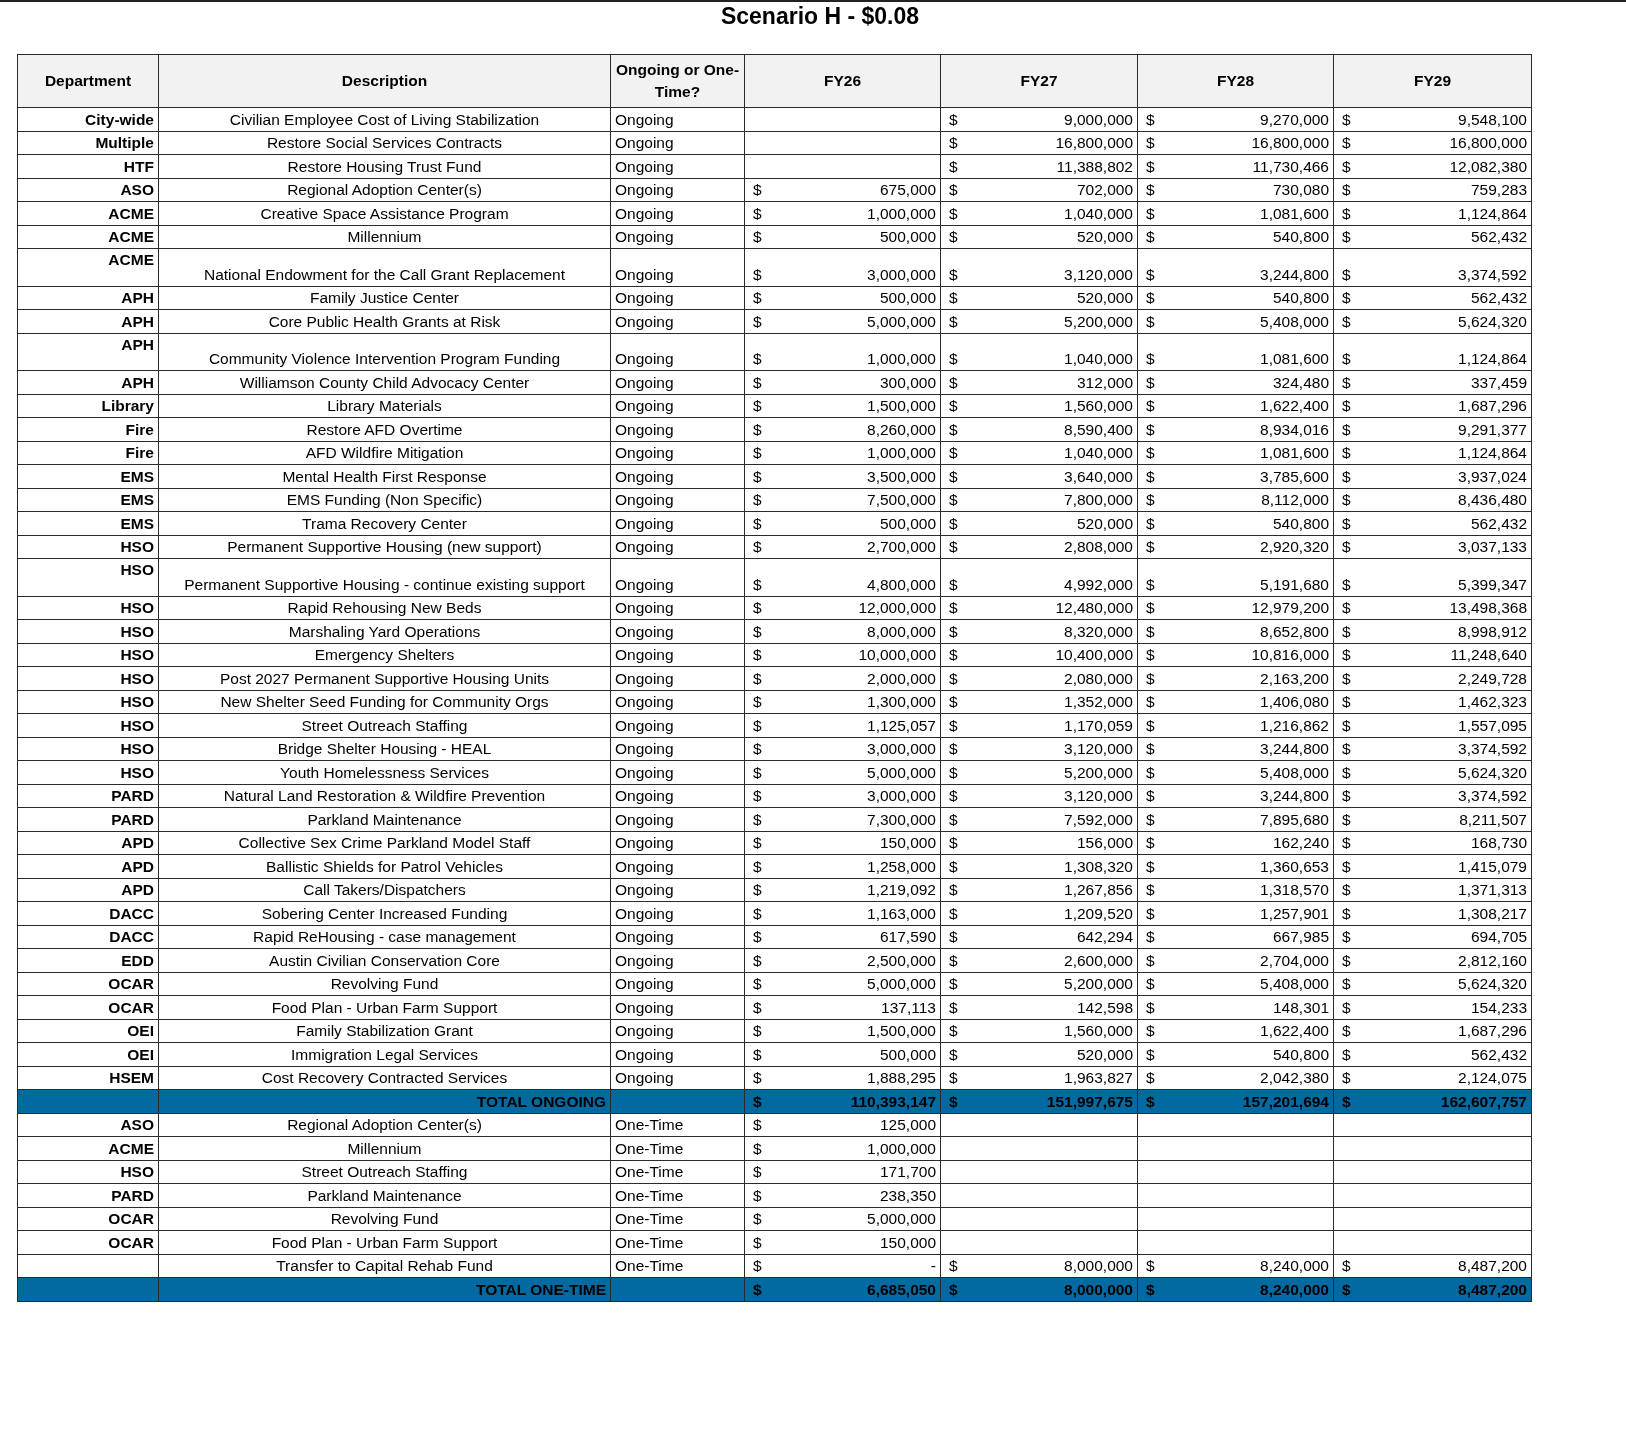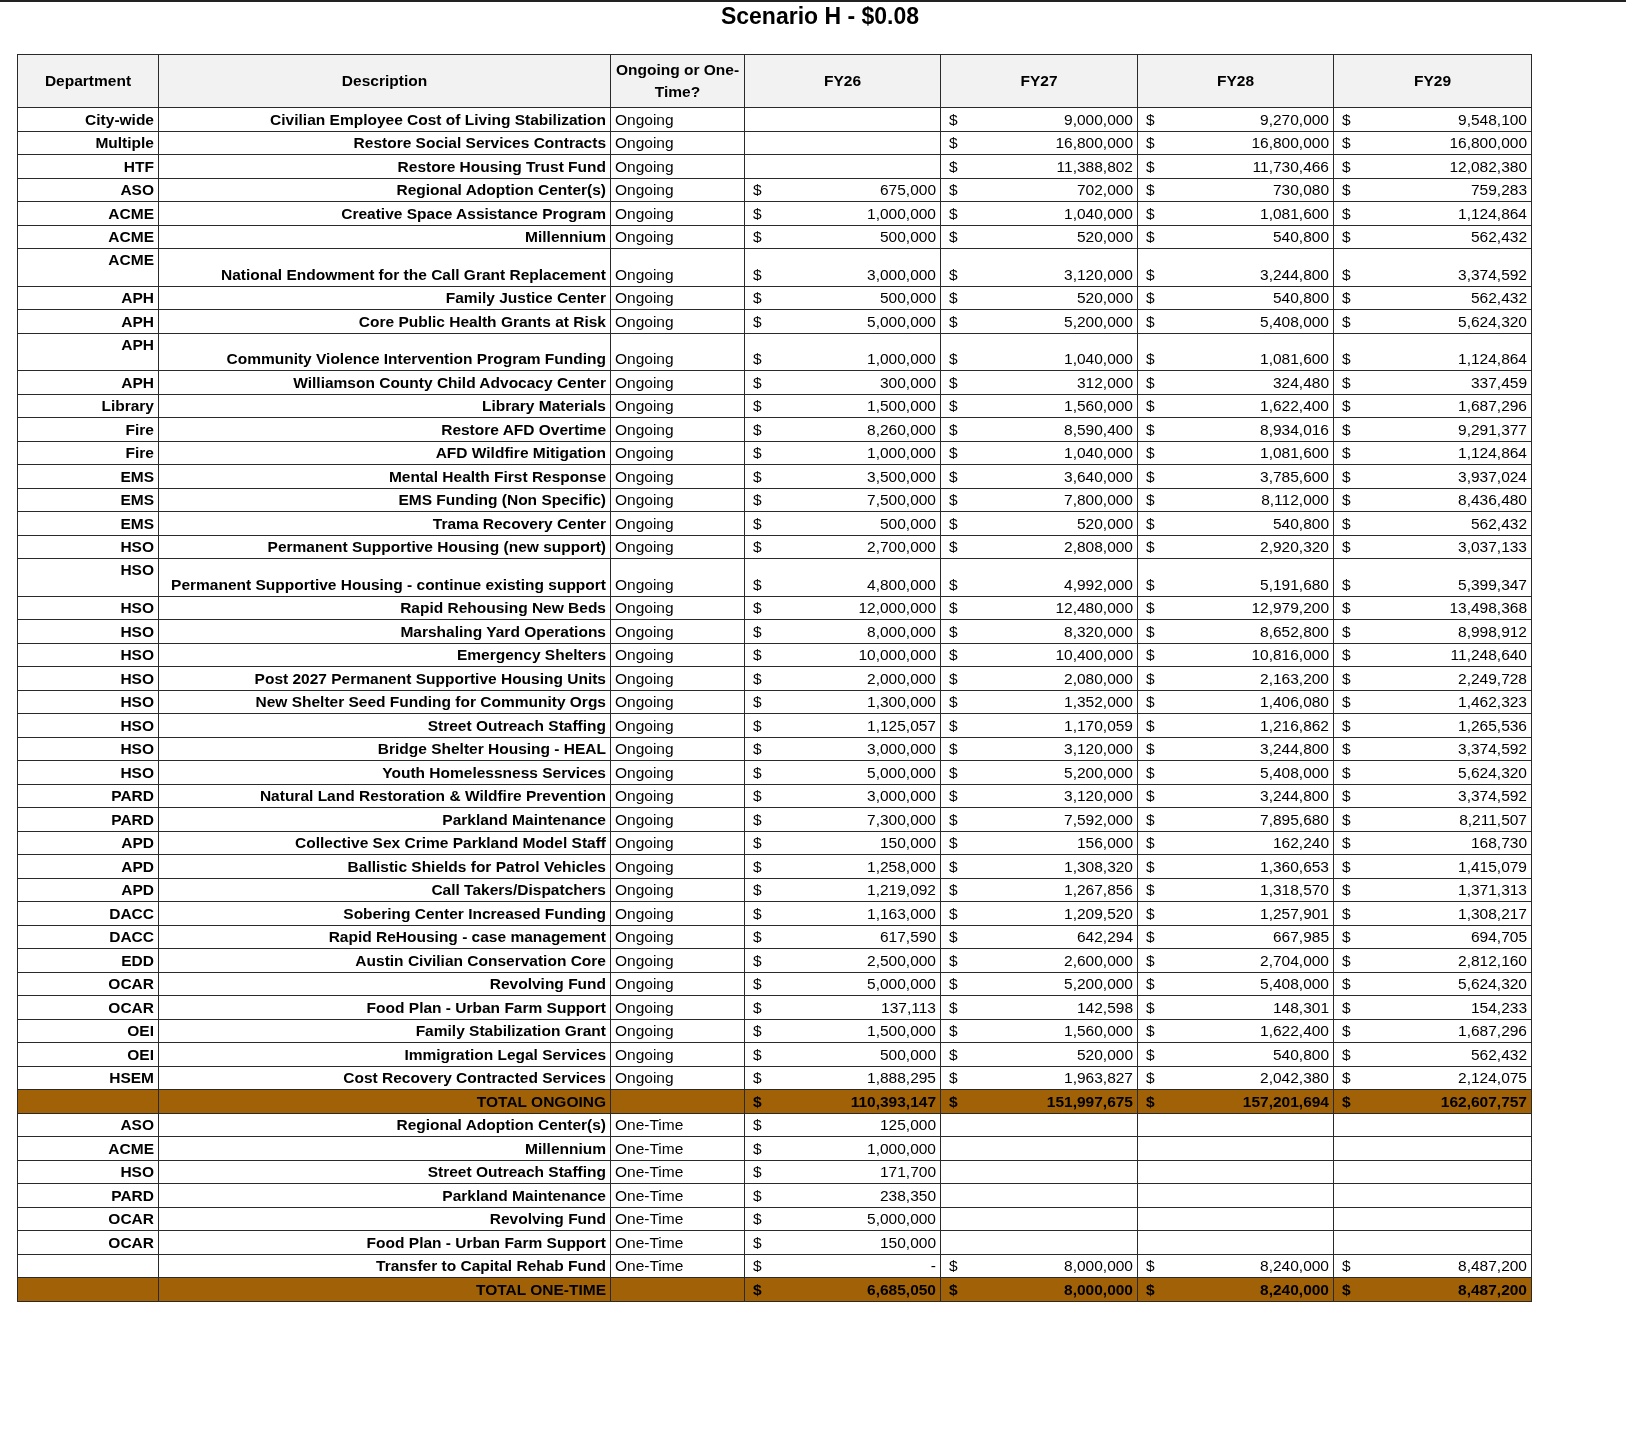--- a/index.html
+++ b/index.html
@@ -10,25 +10,25 @@
              font-family: "Liberation Sans", sans-serif; font-weight: bold; font-size: 23px; line-height: 28px; }
     table.budget { position: absolute; left: 17px; top: 54px; border-collapse: collapse;
                    table-layout: fixed; width: 1514px;
                    font-family: "Liberation Sans Narrow", "Liberation Sans", sans-serif; font-size: 15.5px; }
     table.budget th, table.budget td { border: 1.5px solid #2a2a2a; padding: 0 4px; white-space: nowrap; overflow: hidden; }
     table.budget thead th { background: #f2f2f2; font-weight: bold; height: 52px; text-align: center; font-size: 15.5px; line-height: 22px; }
     table.budget tbody td { height: 22.5px; line-height: 22px; vertical-align: bottom; }
     tr.tall td { height: 46px; }
     td.dept { text-align: right; font-weight: bold; }
     tr.tall td.dept { vertical-align: middle; padding-bottom: 14px; }
-    td.desc { text-align: right; font-weight: bold; }
+    td.desc { text-align: center; }
     td.type { text-align: left; }
     td.money { position: relative; text-align: right; padding-right: 7px; }
     td.money .cur { position: absolute; left: 8px; bottom: 0; }
-    tr.total td { background: #a16207; font-weight: bold; }
+    tr.total td { background: #0369a1; font-weight: bold; }
     tr.total td.desc { text-align: right; }
     col.c-dept { width: 141px; } col.c-desc { width: 452px; } col.c-type { width: 134px; }
     col.c-fy26 { width: 196px; } col.c-fy27 { width: 197px; } col.c-fy28 { width: 196px; } col.c-fy29 { width: 198px; }
   </style>
 </head>
 <body>
 
 <div class="topbar"></div>
 <div class="title">Scenario H - $0.08</div>
 
@@ -270,21 +270,21 @@
         <td class="money"><span class="cur">$</span><span>1,406,080</span></td>
         <td class="money"><span class="cur">$</span><span>1,462,323</span></td>
       </tr>
       <tr>
         <td class="dept">HSO</td>
         <td class="desc">Street Outreach Staffing</td>
         <td class="type">Ongoing</td>
         <td class="money"><span class="cur">$</span><span>1,125,057</span></td>
         <td class="money"><span class="cur">$</span><span>1,170,059</span></td>
         <td class="money"><span class="cur">$</span><span>1,216,862</span></td>
-        <td class="money"><span class="cur">$</span><span>1,265,536</span></td>
+        <td class="money"><span class="cur">$</span><span>1,557,095</span></td>
       </tr>
       <tr>
         <td class="dept">HSO</td>
         <td class="desc">Bridge Shelter Housing - HEAL</td>
         <td class="type">Ongoing</td>
         <td class="money"><span class="cur">$</span><span>3,000,000</span></td>
         <td class="money"><span class="cur">$</span><span>3,120,000</span></td>
         <td class="money"><span class="cur">$</span><span>3,244,800</span></td>
         <td class="money"><span class="cur">$</span><span>3,374,592</span></td>
       </tr>

